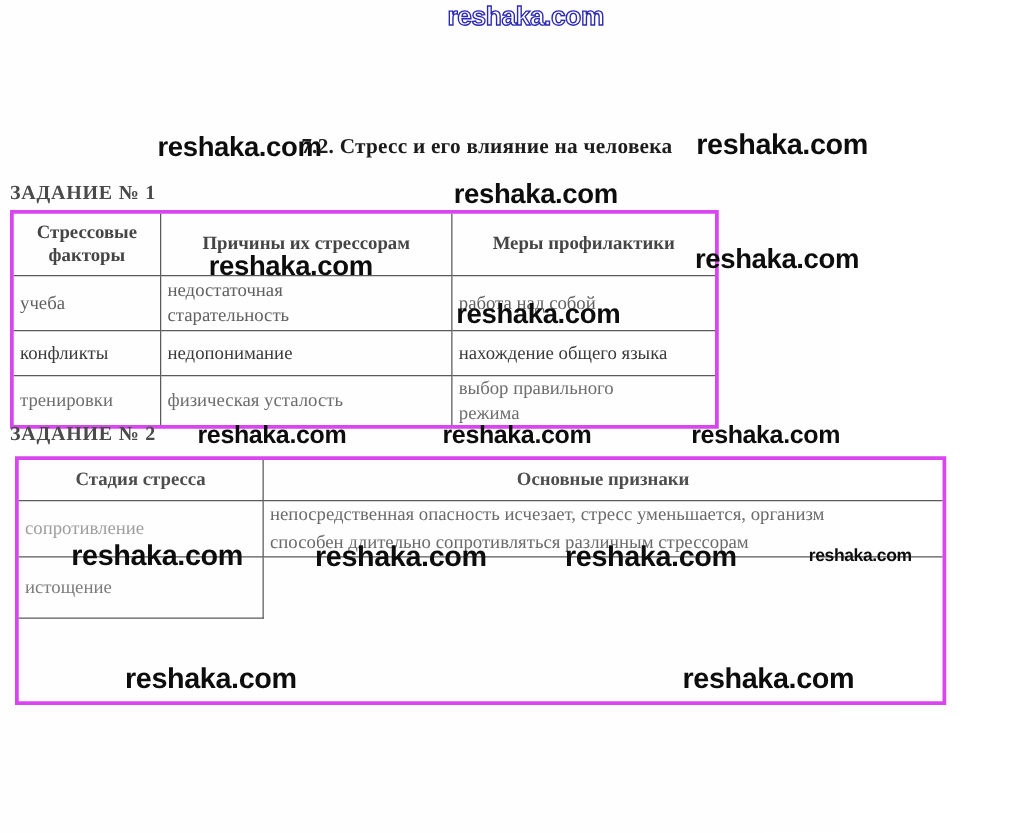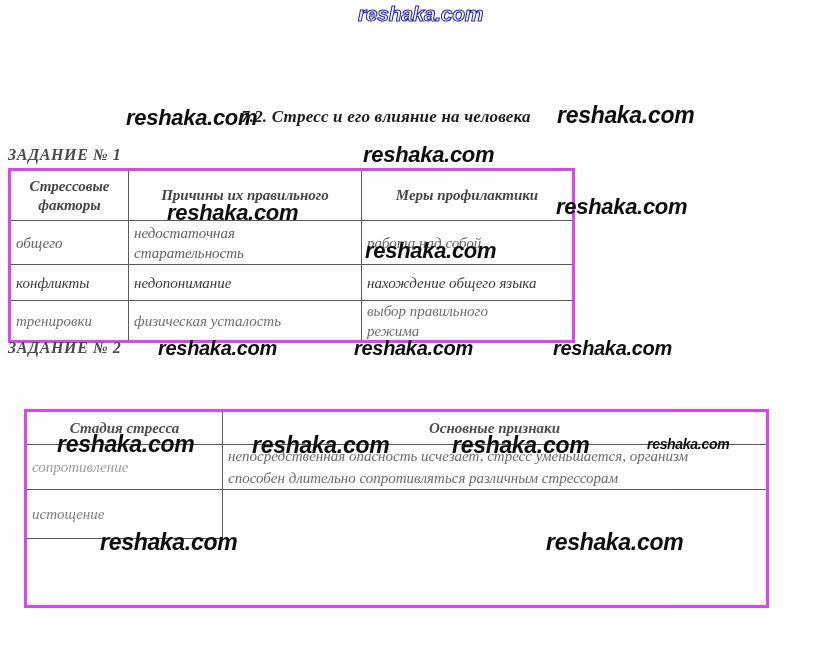--- a/index.html
+++ b/index.html
@@ -1,18 +1,18 @@
 <!DOCTYPE html>
 <html><head>
 <meta charset="utf-8">
 <style>
   html,body{margin:0;padding:0;}
   body{width:823px;height:666px;background:#ffffff;overflow:hidden;}
   .page{position:relative;width:671px;height:666px;background:#fefefe;
-        font-family:"Liberation Serif","DejaVu Serif",serif;font-style:italic;}
+        font-family:"Liberation Serif","DejaVu Serif",serif;}
 
   
   .wm{position:absolute;font-family:"Liberation Sans","DejaVu Sans",sans-serif;
       font-weight:700;color:#0d0d0d;white-space:nowrap;letter-spacing:-0.3px;line-height:1;}
   .wm-blue{color:transparent;-webkit-text-stroke:1.1px #2b28b4;font-weight:700;}
 
   
   .scan{filter:blur(0.25px);}
   .doc-title{position:absolute;left:241px;top:107px;font-size:17px;font-weight:700;color:#1c1c1c;letter-spacing:0.2px;}
   .task-heading{position:absolute;font-size:16px;font-weight:700;letter-spacing:0.6px;color:#4a4a4a;}
@@ -26,22 +26,22 @@
 
   #table1{left:8px;top:168px;width:561px;height:169px;
           grid-template-columns:118px 233px 1fr;grid-template-rows:50px 44px 36px 1fr;}
   #table1 > div:nth-child(3n){border-right:none;}
   #table1 > div:nth-child(n+10){border-bottom:none;}
   #table1 > div.hcell{color:#454545;}
   #table1 > div.r1{color:#616161;}
   #table1 > div.r2{color:#3a3a3a;}
   #table1 > div.r3{color:#6e6e6e;}
 
-  #table2{left:24px;top:365px;width:739px;height:193px;
-          grid-template-columns:196px 1fr;grid-template-rows:33px 45px 49px 1fr;margin-top:44px;}
+  #table2{left:12px;top:365px;width:739px;height:193px;
+          grid-template-columns:196px 1fr;grid-template-rows:33px 45px 49px 1fr;}
   #table2 > div:nth-child(2n){border-right:none;}
   #table2 > div:nth-child(n+7){border-bottom:none;}
   #table2 > div.hcell{color:#4d4d4d;}
   #table2 .stage1{color:#4c4c4c;}
   #table2 .sign1{color:#404040;}
   #table2 .stage2{color:#9e9e9e;}
   #table2 .sign2{color:#6b6b6b;}
   #table2 .stage3{color:#7d7d7d;}
   #table2 .sign3{color:#8c8c8c;}
   #table2 .sign{line-height:22px;}
@@ -55,24 +55,24 @@
 
   <span class="wm" style="left:126px;top:107px;font-size:22px;">reshaka.com</span>
   <div class="doc-title scan">7.2. Стресс и его влияние на человека</div>
   <span class="wm" style="left:557px;top:104px;font-size:23px;">reshaka.com</span>
 
   <div class="task-heading scan" style="left:8px;top:146px;">ЗАДАНИЕ № 1</div>
   <span class="wm" style="left:363px;top:144px;font-size:22px;">reshaka.com</span>
 
   <div id="table1" class="tbl scan">
     <div class="hcell">Стрессовые факторы</div>
-    <div class="hcell">Причины их правильного</div>
+    <div class="hcell">Причины их стрессорам</div>
     <div class="hcell">Меры профилактики</div>
 
-    <div class="r1">общего</div>
+    <div class="r1">учеба</div>
     <div class="r1">недостаточная
 старательность</div>
     <div class="r1">работа над собой</div>
 
     <div class="r2">конфликты</div>
     <div class="r2">недопонимание</div>
     <div class="r2">нахождение общего языка</div>
 
     <div class="r3">тренировки</div>
     <div class="r3">физическая усталость</div>

